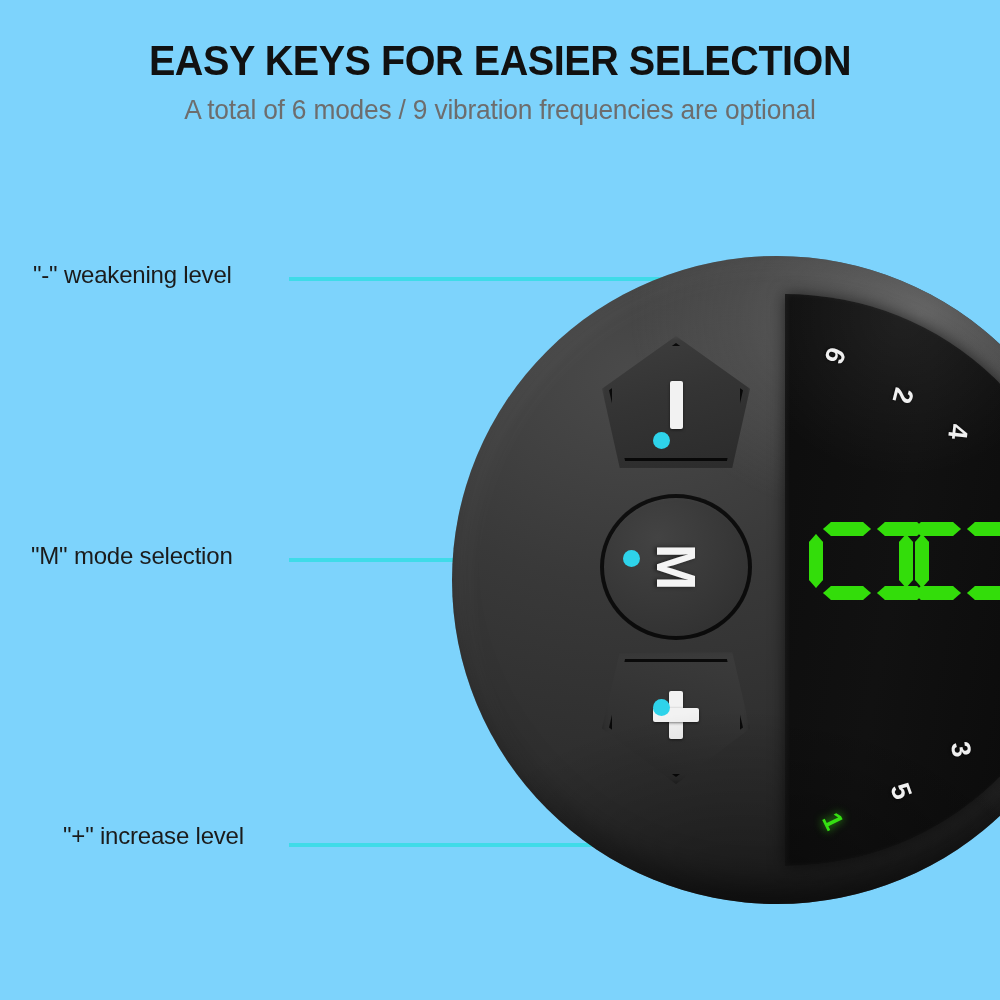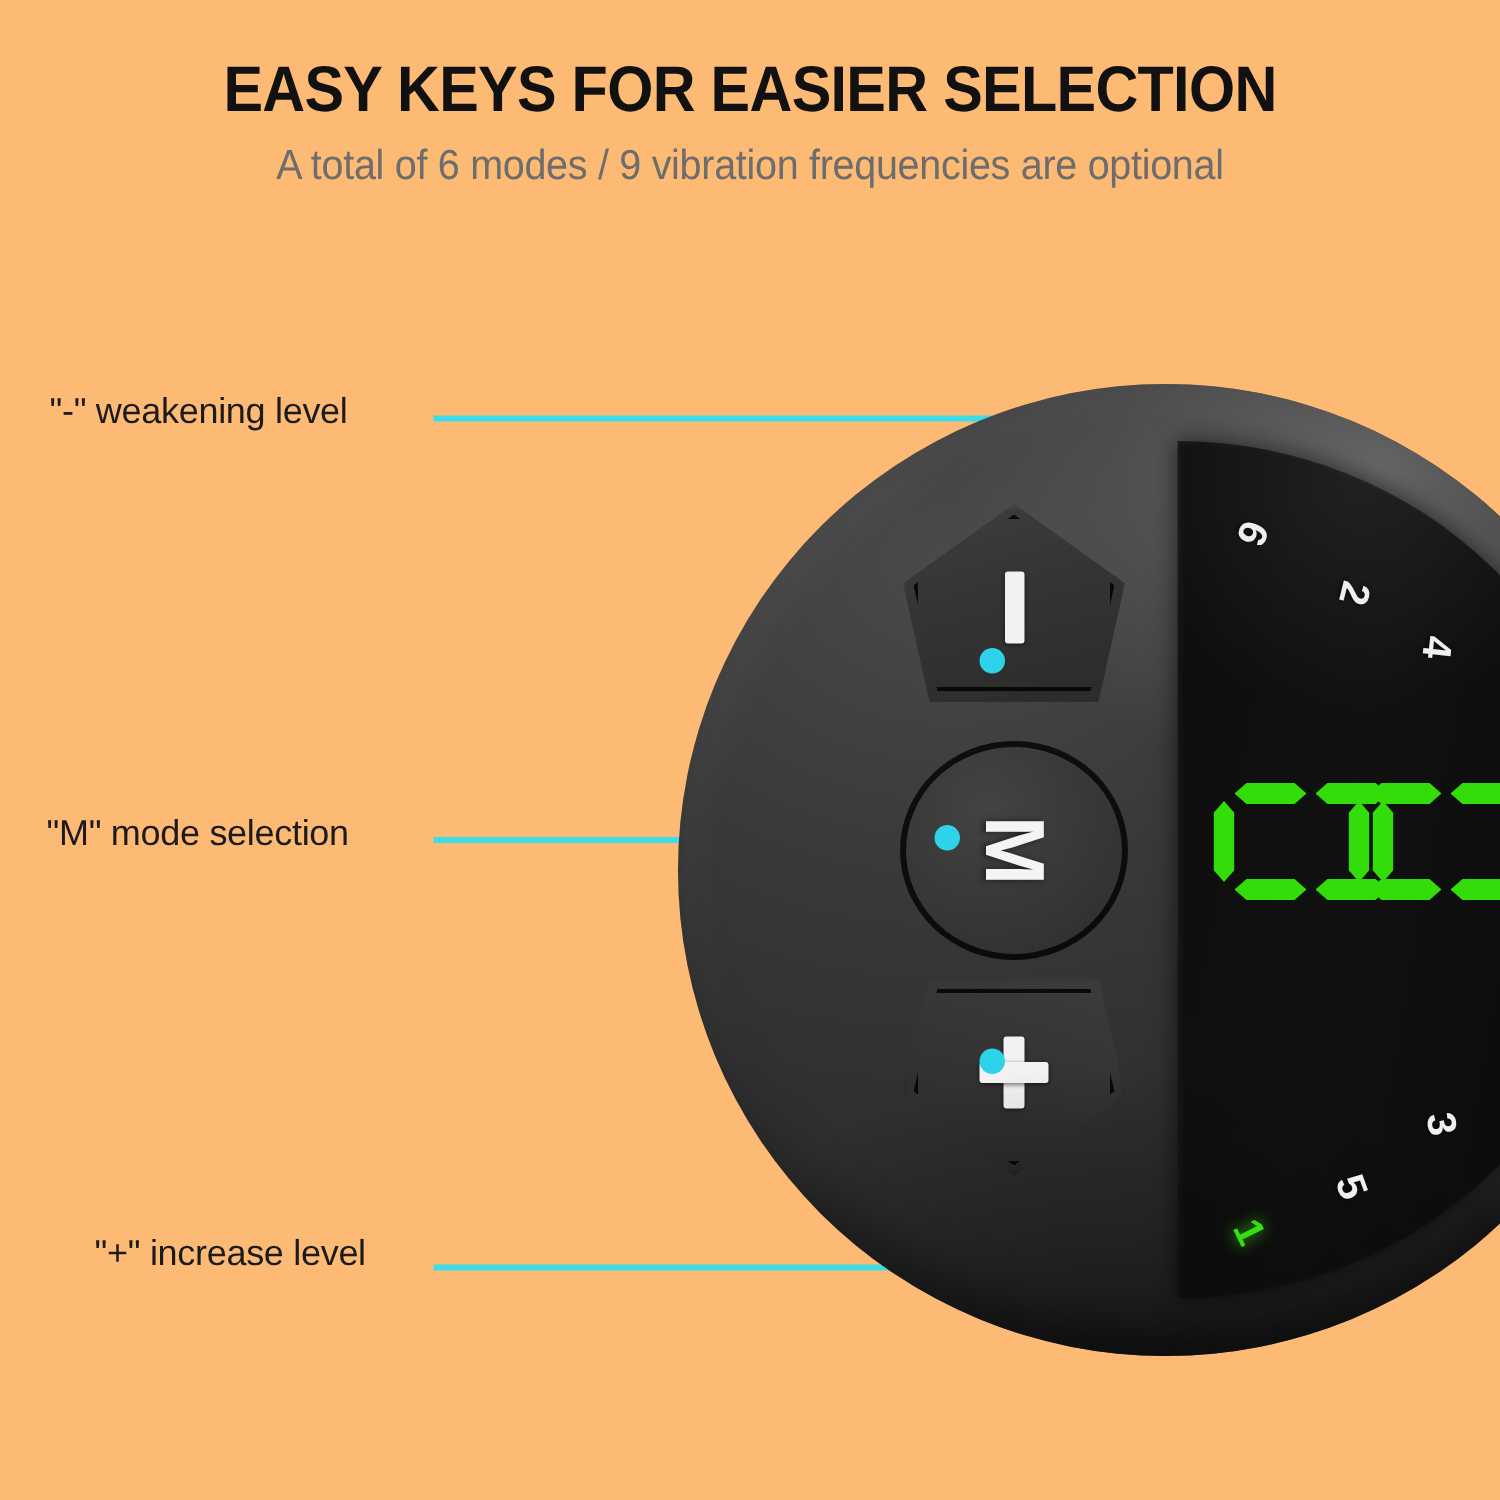--- a/index.html
+++ b/index.html
@@ -9,21 +9,21 @@
     background: #ffffff;
   }
   body {
     font-family: "Liberation Sans", sans-serif;
     -webkit-font-smoothing: antialiased;
   }
   #stage {
     position: relative;
     width: 1000px;
     height: 1000px;
-    background: #fdba74;
+    background: #7dd3fc;
     overflow: hidden;
   }
 
   
   .headings {
     position: absolute;
     left: 0;
     top: 38px;
     width: 1000px;
     text-align: center;

